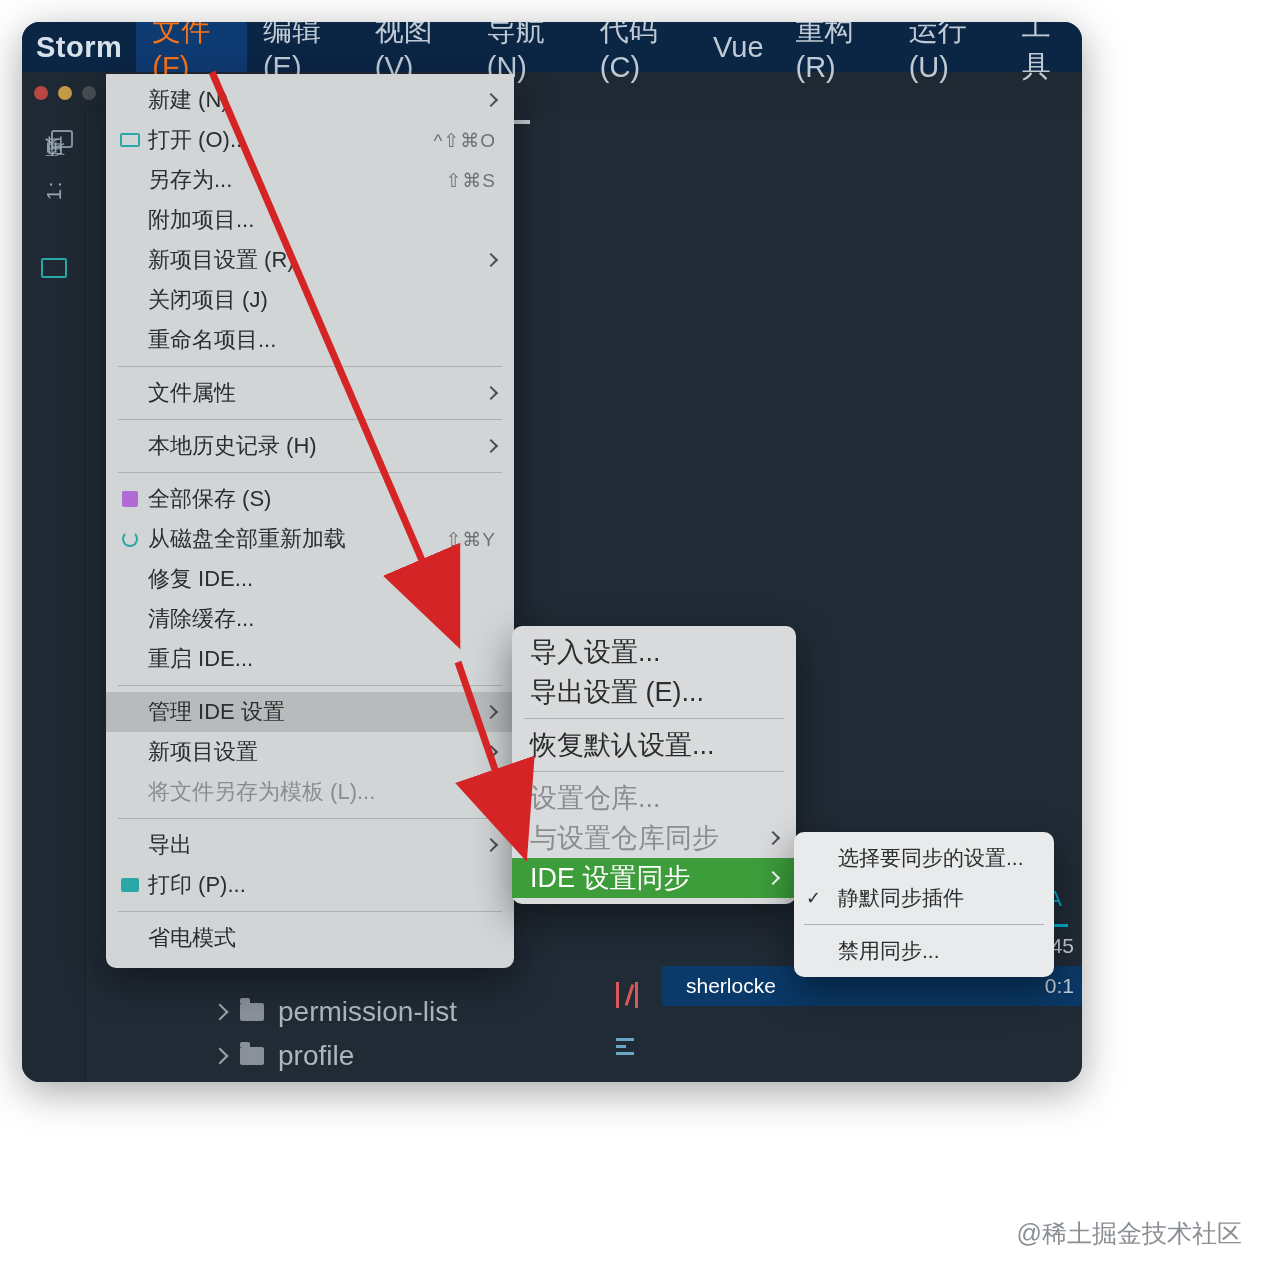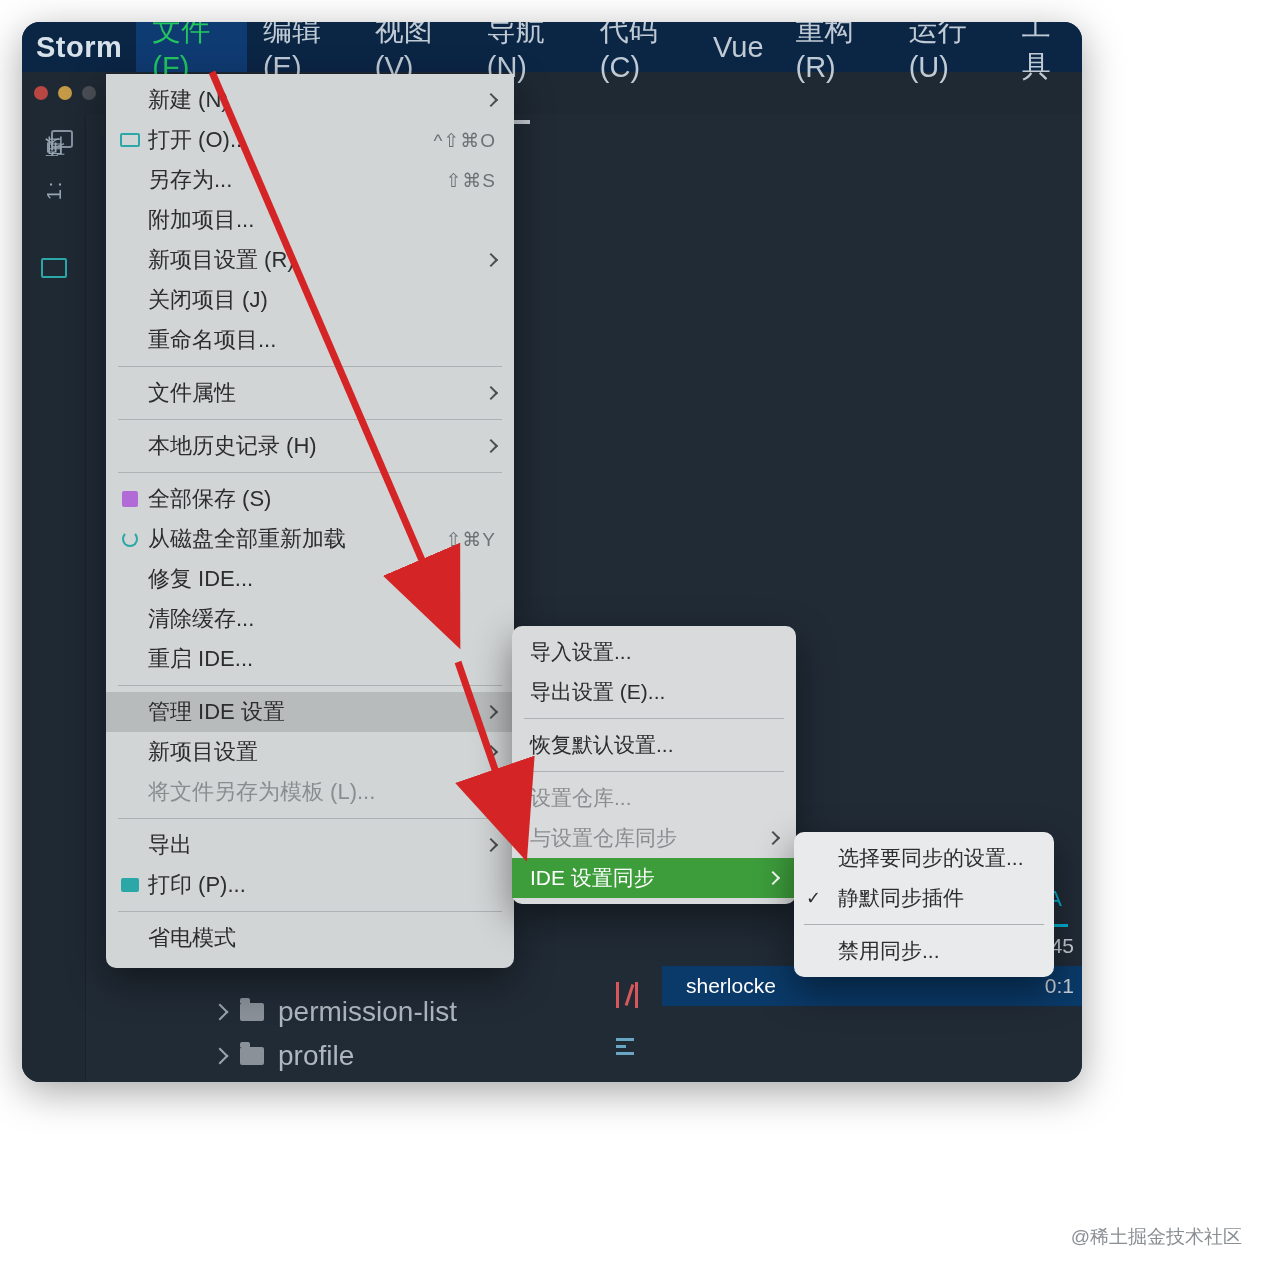--- a/index.html
+++ b/index.html
@@ -27,21 +27,21 @@
   }
   *{box-sizing:border-box;font-family:-apple-system,"Helvetica Neue",Arial,"PingFang SC","Microsoft YaHei",sans-serif}
   html,body{margin:0;padding:0}
   body{width:1268px;height:1266px;background:var(--bg-outer);overflow:hidden;position:relative}
   .canvas{position:absolute;left:22px;top:22px;width:1060px;height:1060px;background:var(--bg-app);border-radius:18px;overflow:hidden;box-shadow:0 10px 40px rgba(0,0,0,.35)}
 
   
   .menubar{height:50px;background:var(--menubar);display:flex;align-items:center;color:var(--text-light);font-size:29px;padding-left:0}
   .menubar .brand{padding:0 14px;font-weight:600;letter-spacing:.5px;color:#d7e1ea}
   .menubar .mitem{padding:0 16px;height:100%;display:flex;align-items:center;cursor:default}
-  .menubar .mitem.active{background:var(--menubar-sel);color:#22c55e}
+  .menubar .mitem.active{background:var(--menubar-sel);color:#f97316}
 
   
   .titlebar{height:42px;background:var(--bg-app2);display:flex;align-items:center;padding-left:12px}
   .dots{display:flex;gap:10px}
   .dot{width:14px;height:14px;border-radius:50%}
   .dot.red{background:var(--mac-red)}
   .dot.yel{background:var(--mac-yel)}
   .dot.grn{background:#4a4f55}
 
   
@@ -83,36 +83,36 @@
   .mi{height:40px;display:flex;align-items:center;padding:0 18px 0 42px;position:relative}
   .mi .lbl{flex:1}
   .mi .sc{color:#6e7174;font-size:19px;letter-spacing:1px}
   .mi .arr{width:10px;height:10px;border-right:2px solid #4b4d4f;border-top:2px solid #4b4d4f;transform:rotate(45deg);margin-left:10px}
   .mi.hover{background:var(--menu-hover)}
   .mi.disabled{color:var(--menu-disabled)}
   .mi .ico{position:absolute;left:14px;width:20px;height:20px;display:flex;align-items:center;justify-content:center}
   hr.sep{border:0;border-top:1px solid var(--hr);margin:6px 12px}
 
   
-  .menu2{position:absolute;left:490px;top:604px;width:284px;background:var(--sub-bg);border-radius:10px;box-shadow:0 14px 38px rgba(0,0,0,.45);padding:6px 0;font-size:21px;color:var(--text-menu)}
+  .menu2{position:absolute;left:490px;top:604px;width:284px;background:var(--sub-bg);border-radius:10px;box-shadow:0 14px 38px rgba(0,0,0,.45);padding:6px 0;font-size:27px;color:var(--text-menu)}
   .menu2 .mi{padding-left:18px}
   .menu2 .sel{background:var(--menu-sel-green);color:#fff}
   .menu2 .sel .arr{border-color:#fff}
 
   
   .menu3{position:absolute;left:772px;top:810px;width:260px;background:var(--sub3-bg);border-radius:10px;box-shadow:0 14px 38px rgba(0,0,0,.45);padding:6px 0;font-size:21px;color:var(--text-menu)}
   .menu3 .mi{padding-left:44px;height:40px}
   .menu3 .chk{position:absolute;left:12px;font-size:18px}
   .menu3 hr.sep{margin:6px 10px}
 
   
   svg.ann{position:absolute;left:0;top:0;pointer-events:none}
 
   
-  .wm{position:absolute;right:26px;bottom:16px;color:#8a8f94;font-size:19px}
+  .wm{position:absolute;right:26px;bottom:16px;color:#8a8f94;font-size:25px}
 
   
   .ic-folder-open{width:20px;height:14px;border:2px solid #2aa7a6;border-radius:2px}
   .ic-save{width:16px;height:16px;background:#b16bd6;border-radius:2px}
   .ic-reload{width:16px;height:16px;border:2px solid #2aa7a6;border-radius:50%;border-top-color:transparent}
   .ic-print{width:18px;height:14px;background:#2aa7a6;border-radius:2px}
   .sbico{width:22px;height:18px;border:2px solid #8590a0;border-radius:3px;margin-left:16px}
 </style>
 </head>
 <body>

